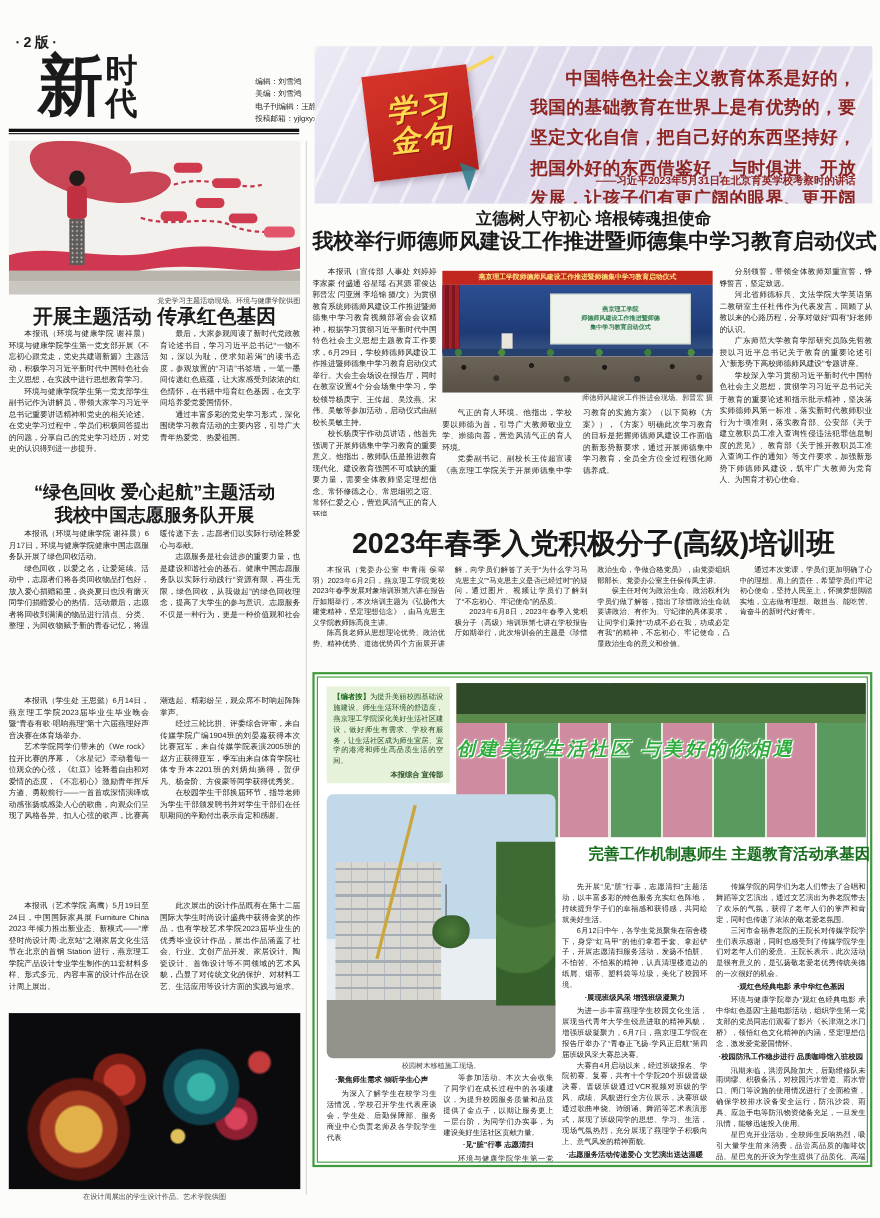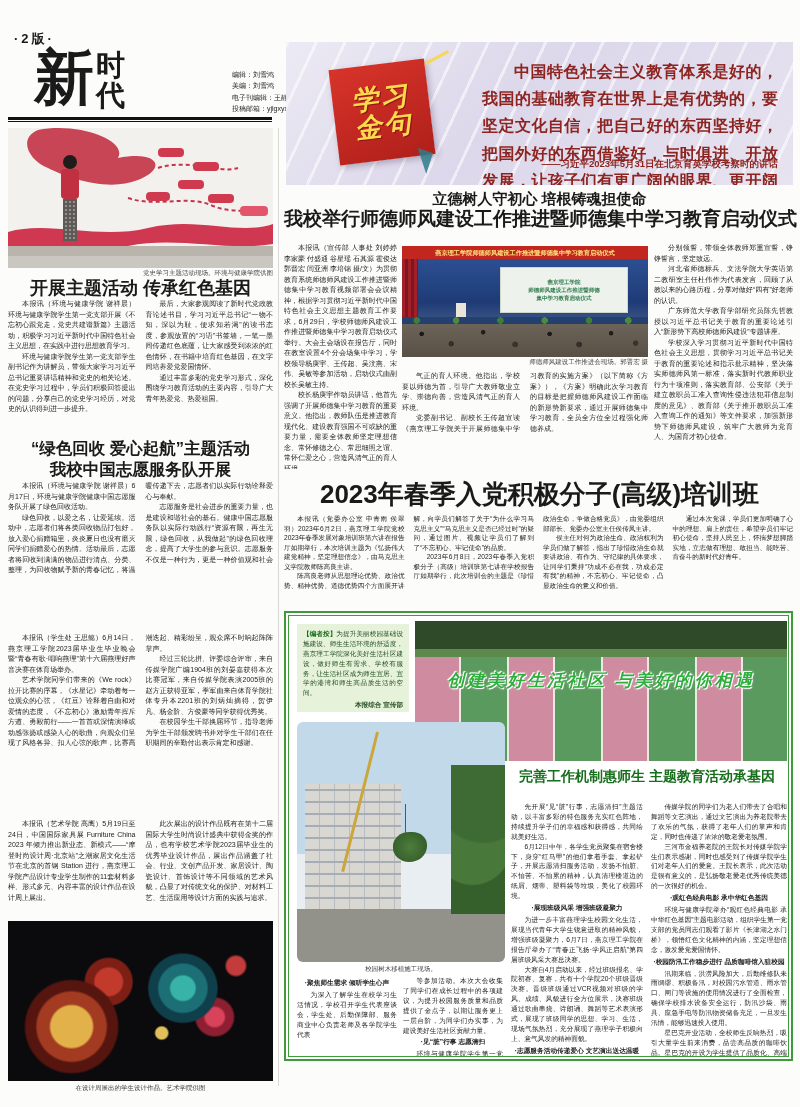--- a/index.html
+++ b/index.html
@@ -94,23 +94,23 @@
   .gbox{left:284px;top:611px;width:509px;height:450px;border:2px solid #3f9a3c;box-sizing:border-box;background:#fff;}
   .gbox-inner{position:absolute;inset:2px;border:1px solid #3f9a3c;}
   .note{position:absolute;left:8px;top:8px;width:112px;height:88px;background:#e6f3da;padding:5px 6px;box-sizing:border-box;
       font-size:6.6px;line-height:1.5;text-align:justify;color:#234d20;overflow:hidden;}
   .note-label{font-weight:900;color:#1c6b1d;}
   .note-sign{text-align:right;font-weight:bold;margin-top:2px;}
   .courts{position:absolute;left:126px;top:5px;width:372px;height:140px;overflow:hidden;
       background:linear-gradient(180deg,#2f4a29 0 20%,#5c8a4d 20% 26%,transparent 26%),
       repeating-linear-gradient(90deg,#cf8ba0 0 44px,#ece9e3 44px 46px,#5b9a5e 46px 92px,#ece9e3 92px 94px),
       #74a65f;}
-  .courts-script{position:absolute;left:0;right:0;top:34%;text-align:center;font-size:17px;font-weight:900;font-style:italic;
+  .courts-script{position:absolute;left:0;right:0;top:34%;text-align:left;font-size:17px;font-weight:900;font-style:italic;
       color:#2fae3e;letter-spacing:3px;text-shadow:0 0 3px #fff,1px 1px 0 #fff,-1px -1px 0 #fff;white-space:nowrap;}
-  .g-head{position:absolute;left:230px;top:152px;width:272px;text-align:left;font-size:14px;font-weight:900;color:#176e1c;white-space:nowrap;}
+  .g-head{position:absolute;left:230px;top:152px;width:272px;text-align:right;font-size:14px;font-weight:900;color:#176e1c;white-space:nowrap;}
   .building{position:absolute;left:8px;top:106px;width:208px;height:240px;border-radius:6px;overflow:hidden;
       background:linear-gradient(180deg,#c2d9ea 0 55%,#e8eef1 55% 78%,#93928a 78% 100%);}
   .b-block{position:absolute;left:4%;top:26%;width:46%;height:52%;background:#d9d7d1;
       background-image:repeating-linear-gradient(0deg,transparent 0 10px,#a7adb4 10px 12px),
                        repeating-linear-gradient(90deg,transparent 0 14px,#b9bec4 14px 15px);}
   .b-crane{position:absolute;left:38%;top:4%;width:3px;height:60%;background:#caa63c;transform:rotate(14deg);transform-origin:top;}
   .b-hook{position:absolute;left:52%;top:34%;width:1px;height:16%;background:#555;}
   .b-tree{position:absolute;left:46%;top:46%;width:34px;height:30px;border-radius:50% 45% 55% 50%;background:radial-gradient(circle,#4d7d3c,#2f5526);}
   .b-trees-r{position:absolute;right:0;top:18%;width:26%;height:62%;
       background:radial-gradient(circle at 60% 20%, #3e6b33 0 38%, transparent 40%),

